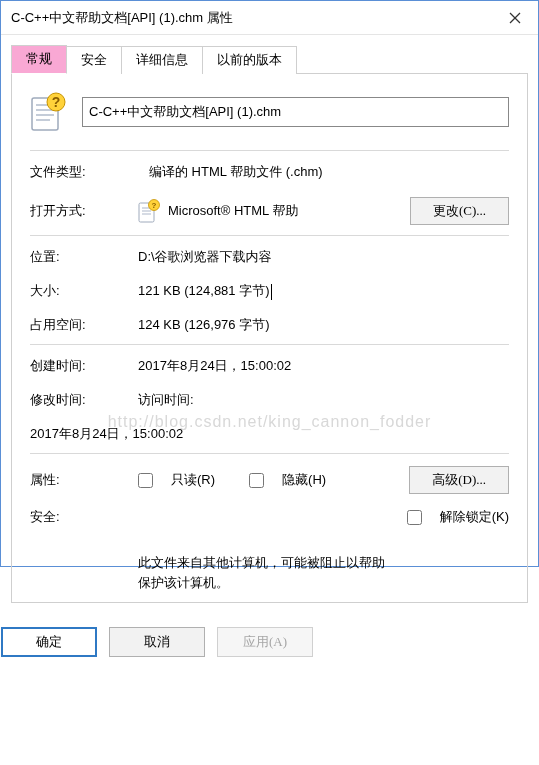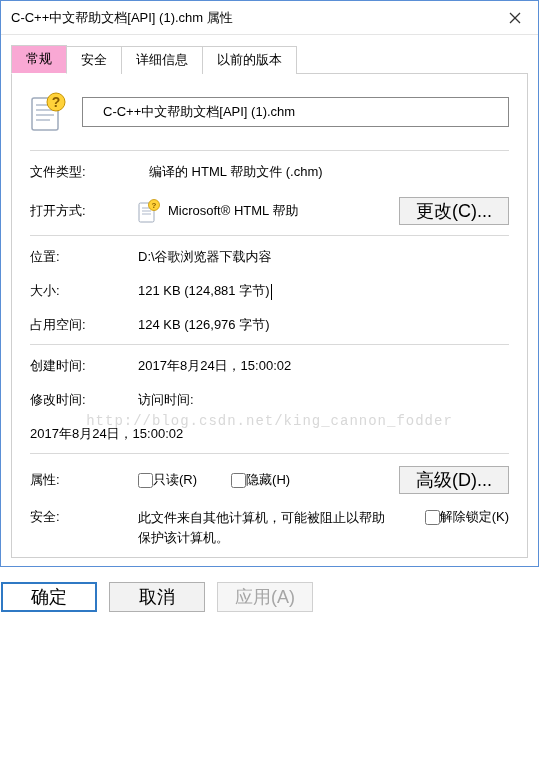--- a/index.html
+++ b/index.html
@@ -103,21 +103,21 @@
     margin-bottom: 18px;
   }
   .chm-icon {
     width: 36px; height: 40px;
     position: relative;
   }
   .filename-input {
     flex: 1 1 auto;
     height: 30px;
     border: 1px solid #888;
-    padding: 3px 20px;
+    padding: 3px 6px;
     font-family: inherit;
     font-size: 13px;
     color: #000;
     background: #fff;
   }
 
   hr.sep {
     border: none;
     border-top: 1px solid #d9d9d9;
     margin: 10px 0 12px 0;
@@ -133,80 +133,80 @@
   .lbl { color:#000; }
   .val { color:#000; }
   .openwith-cell { display:flex; align-items:center; gap:8px; }
   .openwith-cell .mini-icon { width:22px; height:24px; }
 
   .btn {
     min-width: 92px;
     height: 28px;
     border: 1px solid #b0b0b0;
     background: #f2f2f2;
-    font-family: Liberation Sans, sans-serif;
-    font-size: 18px;
-    padding: 0 16px;
+    font-family: Liberation Serif, serif;
+    font-size: 13px;
+    padding: 0 22px;
     color: #000;
   }
   .btn:disabled {
     color: #a6a6a6;
     background: #f6f6f6;
     border-color: #d0d0d0;
   }
   .btn.primary {
     border: 2px solid #2f79c4;
     background: #fff;
   }
 
   .attr-row {
     display: flex;
     align-items: center;
     gap: 34px;
   }
   label.chk {
     display: inline-flex;
     align-items: center;
-    gap: 0;
+    gap: 18px;
     font-size: 13px;
   }
   input[type=checkbox] {
     width: 15px; height: 15px;
     margin:0;
   }
 
   .security-row {
     display: grid;
     grid-template-columns: 100px 1fr auto;
     column-gap: 8px;
     align-items: flex-start;
     margin-top: 14px;
   }
-  .security-text { line-height: 1.5; max-width: 250px;}
+  .security-text { line-height: 1.5; max-width: 250px; margin-top: 45px;}
   .unblock { display:flex; align-items:center; gap:6px; white-space:nowrap; }
 
   
   .buttonbar {
     display: flex;
     justify-content: flex-start;
     gap: 12px;
     padding: 14px 12px 14px 0;
     flex: 0 0 auto;
   }
   .buttonbar .btn { min-width: 96px; height: 30px; }
 
   
   .watermark {
     position: absolute;
     left: 0; right: 0;
     top: 378px;
     text-align: center;
     color: #d8d8d8;
-    font-family: Liberation Mono, monospace;
-    font-size: 14px;
+    font-family: Liberation Sans, sans-serif;
+    font-size: 16px;
     letter-spacing: 1px;
     pointer-events: none;
     user-select: none;
   }
 
   
   .caret {
     display:inline-block;
     width:0;
     border-left:1px solid #000;

